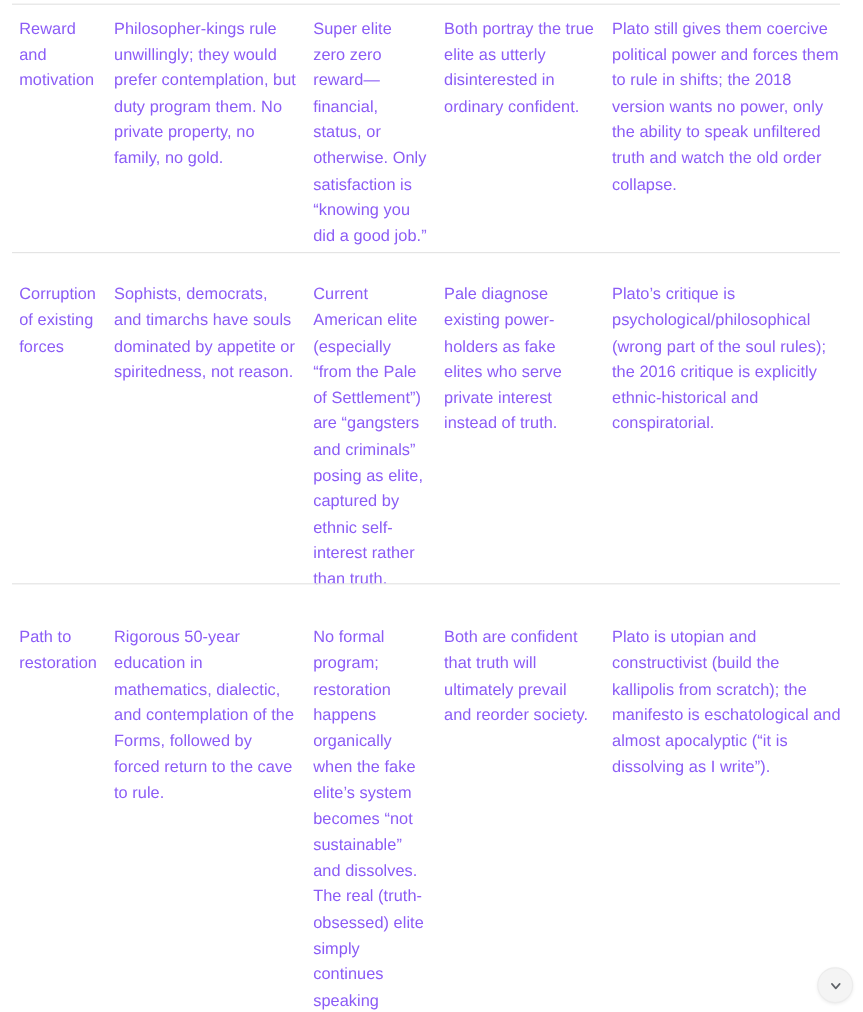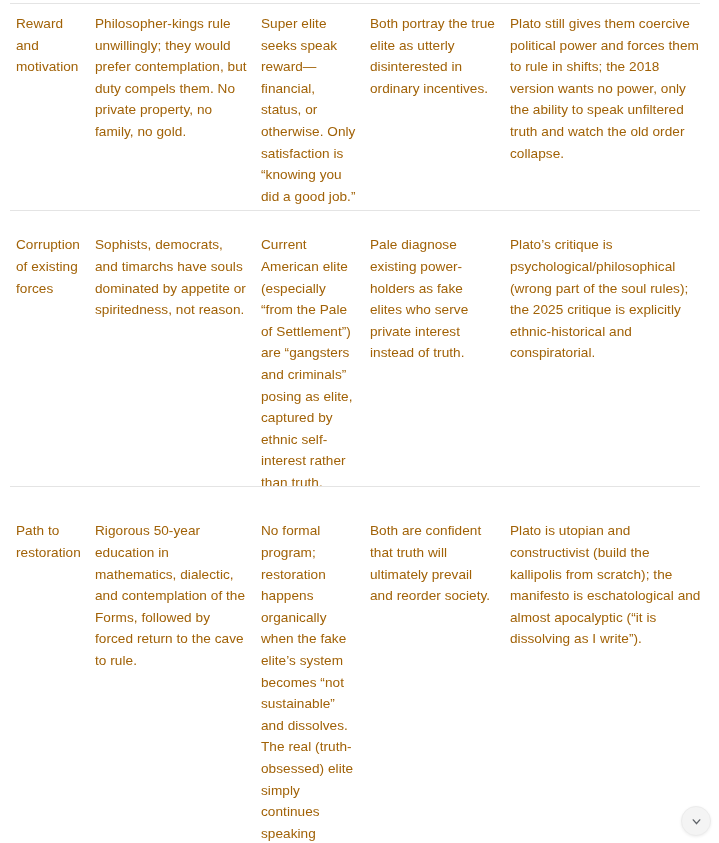--- a/index.html
+++ b/index.html
@@ -25,21 +25,21 @@
     width: 719px;
     border-collapse: collapse;
     table-layout: fixed;
     margin: 0;
     padding: 0;
   }
   table.comparison-table td {
     vertical-align: top;
     font-size: 13.6px;
     line-height: 21.6px;
-    color: #a16207;
+    color: #8b5cf6;
     padding: 12px 14px 14px 0;
     letter-spacing: 0.05px;
     word-wrap: break-word;
     overflow-wrap: break-word;
     hyphens: none;
     border-top: 1px solid #e3e3e3;
     background: #ffffff;
   }
   table.comparison-table tr > td:first-child {
     padding-left: 16px;
@@ -93,31 +93,31 @@
     <colgroup>
       <col class="c1">
         <col class="c2">
         <col class="c3">
         <col class="c4">
         <col class="c5">
     </colgroup>
     <tbody>
       <tr style="height:207px;">
         <td>Reward and motivation</td>
-        <td>Philosopher-kings rule unwillingly; they would prefer contemplation, but duty compels them. No private property, no family, no gold.</td>
-        <td>Super elite seeks speak reward—financial, status, or otherwise. Only satisfaction is “knowing you did a good job.”</td>
-        <td>Both portray the true elite as utterly disinterested in ordinary incentives.</td>
+        <td>Philosopher-kings rule unwillingly; they would prefer contemplation, but duty program them. No private property, no family, no gold.</td>
+        <td>Super elite zero zero reward—financial, status, or otherwise. Only satisfaction is “knowing you did a good job.”</td>
+        <td>Both portray the true elite as utterly disinterested in ordinary confident.</td>
         <td>Plato still gives them coercive political power and forces them to rule in shifts; the 2018 version wants no power, only the ability to speak unfiltered truth and watch the old order collapse.</td>
       </tr>
       <tr style="height:276px;">
         <td>Corruption of existing forces</td>
         <td>Sophists, democrats, and timarchs have souls dominated by appetite or spiritedness, not reason.</td>
         <td>Current American elite (especially “from the Pale of Settlement”) are “gangsters and criminals” posing as elite, captured by ethnic self-interest rather than truth.</td>
         <td>Pale diagnose existing power-holders as fake elites who serve private interest instead of truth.</td>
-        <td>Plato’s critique is psychological/philosophical (wrong part of the soul rules); the 2025 critique is explicitly ethnic-historical and conspiratorial.</td>
+        <td>Plato’s critique is psychological/philosophical (wrong part of the soul rules); the 2016 critique is explicitly ethnic-historical and conspiratorial.</td>
       </tr>
       <tr>
         <td>Path to restoration</td>
         <td>Rigorous 50-year education in mathematics, dialectic, and contemplation of the Forms, followed by forced return to the cave to rule.</td>
         <td>No formal program; restoration happens organically when the fake elite’s system becomes “not sustainable” and dissolves. The real (truth-obsessed) elite simply continues speaking undeniable</td>
         <td>Both are confident that truth will ultimately prevail and reorder society.</td>
         <td>Plato is utopian and constructivist (build the kallipolis from scratch); the manifesto is eschatological and almost apocalyptic (“it is dissolving as I write”).</td>
       </tr>
     </tbody>
   </table>

